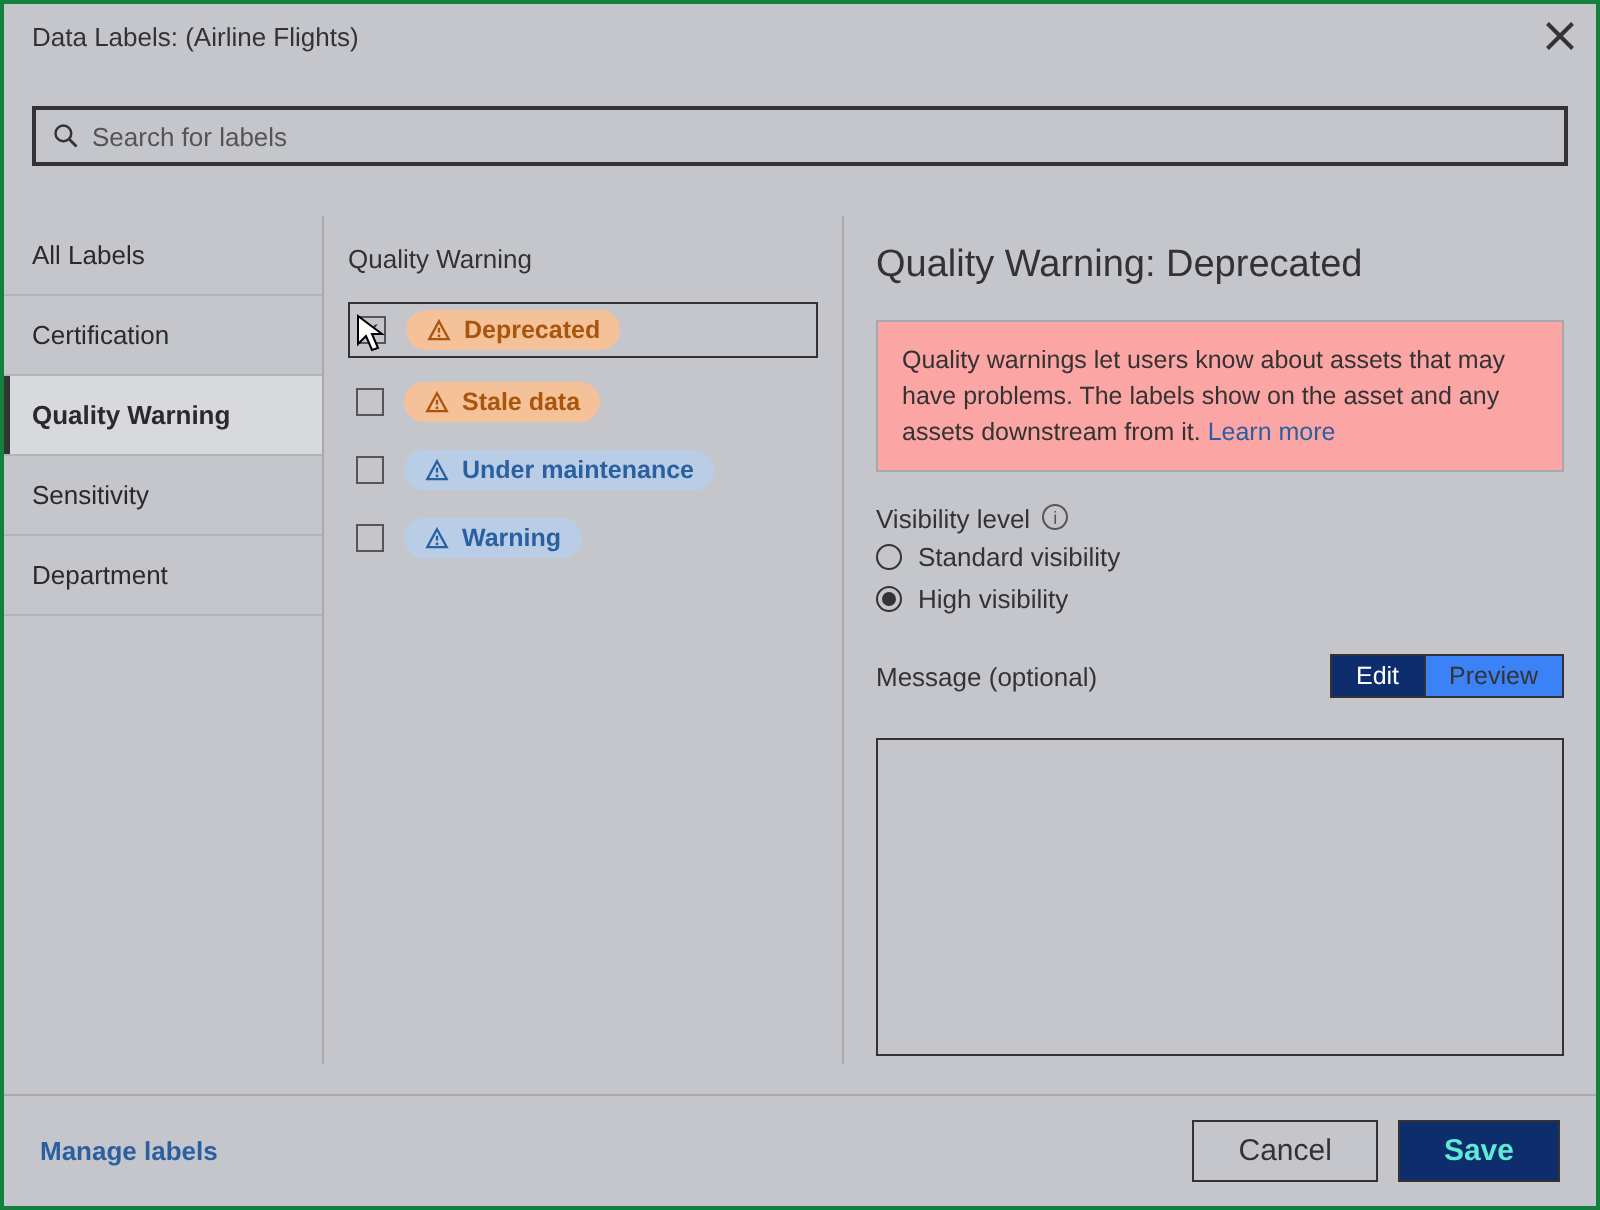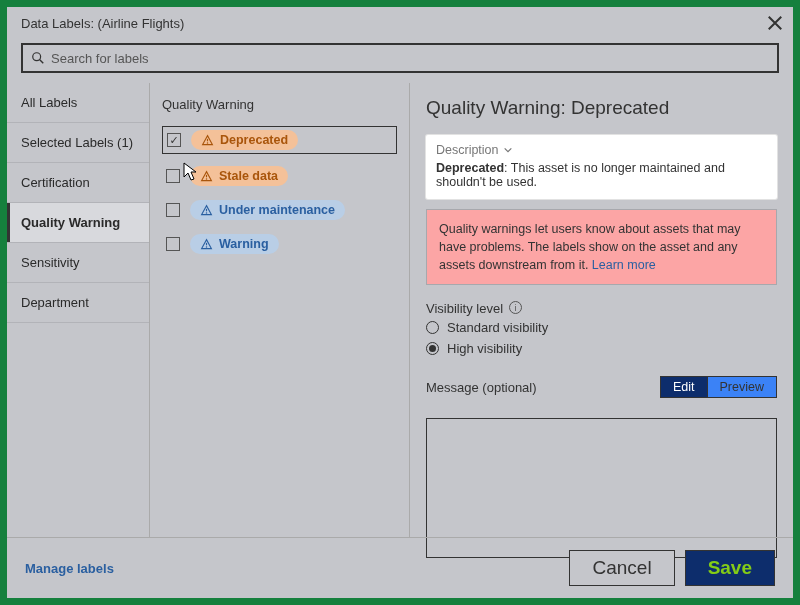--- a/index.html
+++ b/index.html
@@ -1,33 +1,33 @@
 <!DOCTYPE html>
 <html><head>
 <meta charset="utf-8">
 <style>
   * { box-sizing: border-box; margin: 0; padding: 0; font-family: -apple-system, "Segoe UI", Arial, sans-serif; }
   html, body { width: 800px; height: 605px; overflow: hidden; }
   body { background: #c5c6cb; color: #333; font-size: 13px; }
 
-  .dialog { width: 800px; height: 605px; background: #c5c6cb; border: 7px solid #15803d; position: relative; display: flex; flex-direction: column; }
+  .dialog { width: 800px; height: 605px; background: #c5c6cb; border: 2px solid #15803d; position: relative; display: flex; flex-direction: column; gap: 15px; }
 
   .titlebar { display: flex; align-items: center; justify-content: space-between; padding: 6px 8px 4px 14px; }
   .titlebar .title { font-size: 13px; color: #333; }
   .titlebar .close { width: 20px; height: 20px; display: flex; align-items: center; justify-content: center; cursor: pointer; font-size: 18px; color: #333; }
 
   .search-wrap { padding: 6px 14px 10px 14px; }
   .search { display: flex; align-items: center; border: 2px solid #333; background: #c5c6cb; height: 30px; padding: 0 8px; }
   .search svg { width: 14px; height: 14px; margin-right: 6px; }
   .search input { flex: 1; border: none; outline: none; background: transparent; font-size: 13px; color: #333; }
   .search input::placeholder { color: #555; }
 
   .body { flex: 1; display: flex; min-height: 0; }
 
-  .sidebar { width: 143px; border-right: 1px solid #aaa; display: flex; flex-direction: column; }
+  .sidebar { width: 160px; border-right: 1px solid #aaa; display: flex; flex-direction: column; }
   .side-item { padding: 12px 14px; font-size: 13px; color: #2a2a2a; border-bottom: 1px solid #b2b3b8; cursor: pointer; }
   .side-item.active { background: #d8d9dd; font-weight: 700; position: relative; }
   .side-item.active::before { content:""; position:absolute; left:0; top:0; bottom:0; width:3px; background:#333; }
 
   .mid { width: 260px; border-right: 1px solid #aaa; padding: 14px 12px; }
   .mid-title { font-size: 13px; color: #333; margin-bottom: 14px; }
   .label-row { display: flex; align-items: center; gap: 10px; margin-bottom: 10px; padding: 2px 4px; }
   .label-row.selected-row { border: 1px solid #333; padding: 3px 4px; }
   .chk { width: 14px; height: 14px; border: 1px solid #555; background: #c5c6cb; display: inline-flex; align-items: center; justify-content: center; cursor: pointer; }
   .chk.checked::after { content: "✓"; font-size: 11px; color: #333; }
@@ -59,23 +59,23 @@
   .tabbtn { padding: 3px 12px; font-size: 12.5px; border: 1px solid #333; cursor: pointer; }
   .tabbtn.edit { background: #1a2a6c; background: #1f3a93; background:#1a3d8f; color:#fff; border-right:none; }
   .tabbtn.edit { background:#0d2d6c; }
   .tabbtn.preview { background:#3b82f6; color:#333; }
 
   .msg-area { flex: 1; min-height: 140px; border: 1px solid #333; background:#c5c6cb; resize: none; width: 100%; outline: none; font-size:13px; padding:6px; }
 
   .footer { border-top: 1px solid #aaa; padding: 12px 18px; display: flex; align-items: center; justify-content: space-between; }
   .manage { color: #2a5fa0; font-weight: 700; font-size: 13px; cursor: pointer; }
   .btns { display: flex; gap: 10px; }
-  .btn { padding: 6px 22px; font-size: 19px; border: 1px solid #333; cursor: pointer; }
+  .btn { padding: 6px 22px; font-size: 15px; border: 1px solid #333; cursor: pointer; }
   .btn-cancel { background: #c5c6cb; color: #333; }
-  .btn-save { background: #0d2d6c; color: #84cc16; font-weight: 700; }
+  .btn-save { background: #0d2d6c; color: #5eead4; font-weight: 700; }
 </style>
 </head>
 <body>
 
 <div class="dialog">
 
   <div class="titlebar">
     <div class="title">Data Labels: (Airline Flights)</div>
     <div class="close">
       <svg viewBox="0 0 16 16">
@@ -91,21 +91,20 @@
           <line x1="10" y1="10" x2="14" y2="14" stroke="#333" stroke-width="1.6"></line>
         </svg>
       <input type="text" placeholder="Search for labels" style="">
     </div>
   </div>
 
   <div class="body">
 
     <div class="sidebar">
       <div class="side-item">All Labels</div>
-      <div class="side-item">Selected Labels (1)</div>
       <div class="side-item">Certification</div>
       <div class="side-item active">Quality Warning</div>
       <div class="side-item">Sensitivity</div>
       <div class="side-item">Department</div>
     </div>
 
     <div class="mid">
       <div class="mid-title">Quality Warning</div>
 
       <div class="label-row selected-row">
@@ -153,31 +152,20 @@
               <circle cx="8" cy="11" r="0.9" fill="#2a5fa0"></circle>
             </svg>
           <span>Warning</span>
         </span>
       </div>
     </div>
 
     <div class="detail">
       <h2>Quality Warning: Deprecated</h2>
 
-      <div class="desc-box">
-        <div class="desc-head">
-          <span>Description</span>
-          <svg viewBox="0 0 12 12">
-              <path d="M2 4 L6 8 L10 4" fill="none" stroke="#777" stroke-width="1.4"></path>
-            </svg>
-        </div>
-        <div class="desc-body">
-          <b>Deprecated</b><span>: This asset is no longer maintained and shouldn't be used.</span>
-        </div>
-      </div>
 
       <div class="info-box">
         <span>Quality warnings let users know about assets that may have problems. The labels show on the asset and any assets downstream from it. </span><a>Learn more</a>
       </div>
 
       <div class="vis-label">
         <span>Visibility level</span>
         <span class="info-icon">i</span>
       </div>
       <div class="radio-row">

